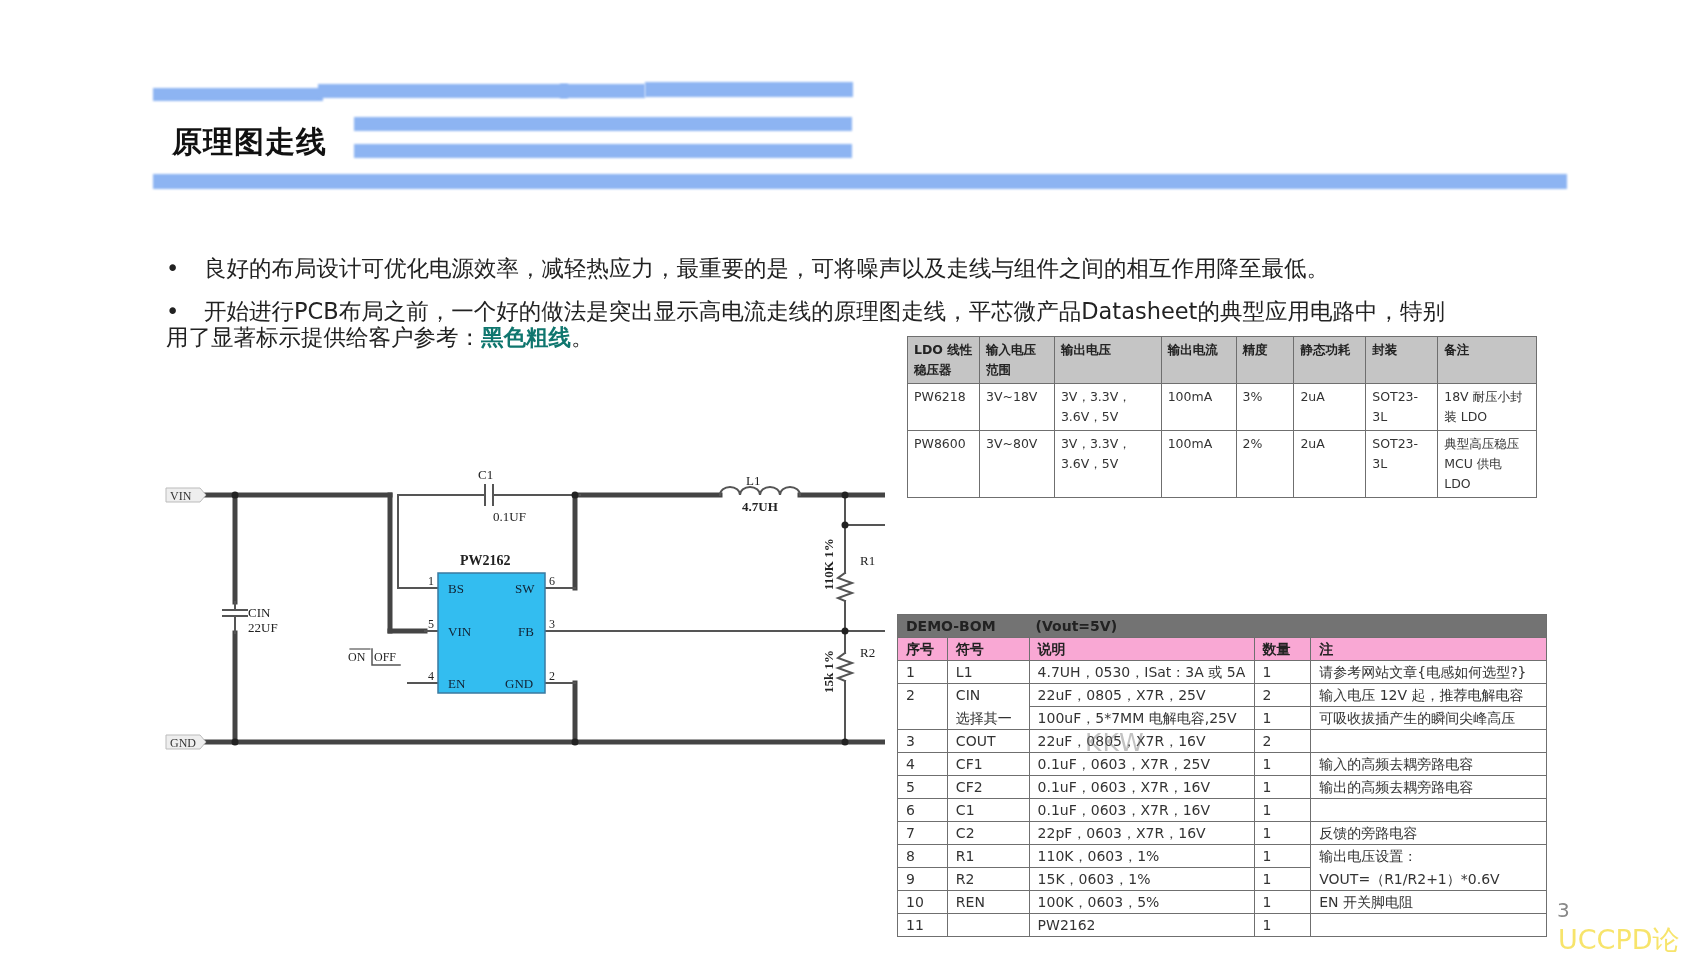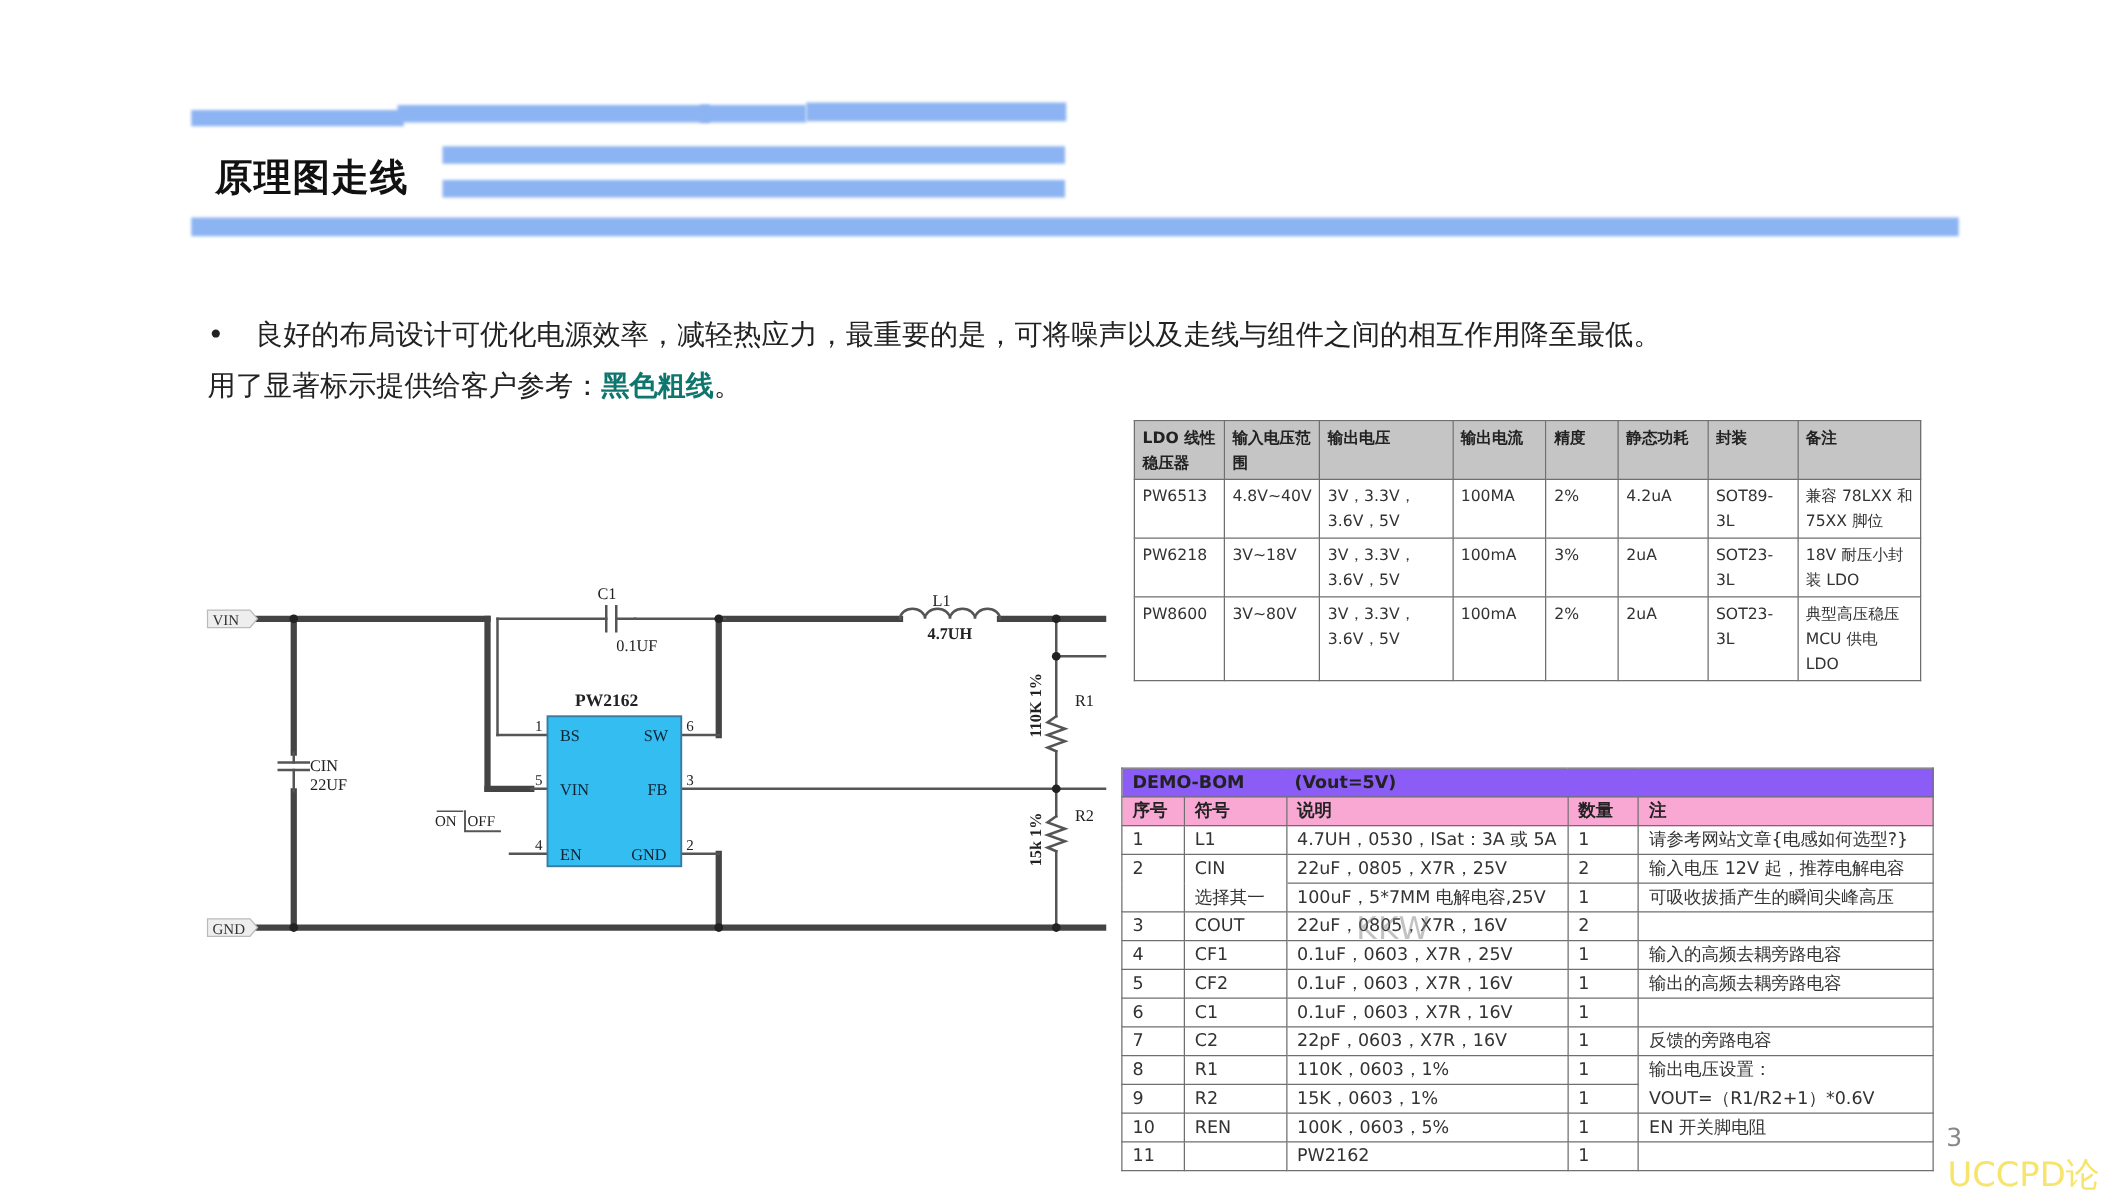--- a/index.html
+++ b/index.html
@@ -12,21 +12,21 @@
   .bold{font-weight:bold;color:#0f766e;}
   
   table{border-collapse:collapse;}
   .ldo{position:absolute;left:907px;top:336px;width:630px;font-size:12.5px;color:#333;}
   .ldo th,.ldo td{border:1px solid #6f6f6f;vertical-align:top;text-align:left;padding:3px 6px;line-height:20px;}
   .ldo th{background:#c5c5c5;font-weight:bold;color:#222;height:36px;}
   .ldo td{background:#fff;}
   
   .bom{position:absolute;left:897px;top:614px;width:650px;font-size:14px;color:#333;}
   .bom td,.bom th{border:1px solid #6f6f6f;padding:0 8px;height:22px;line-height:22px;text-align:left;white-space:nowrap;}
-  .bom .caption td{background:#8b5cf6;font-weight:bold;color:#222;}
+  .bom .caption td{background:#737373;font-weight:bold;color:#222;}
   .bom th{background:#f9a8d4;font-weight:bold;color:#222;}
   .watermark{position:absolute;left:1085px;top:728px;font-size:25px;color:rgba(120,120,120,0.45);letter-spacing:1px;}
   .pagenum{position:absolute;left:1557px;top:898px;font-size:20px;color:#888;}
   .uccpd{position:absolute;left:1558px;top:922px;font-size:27px;color:#f7e46b;}
   svg text{font-family:"Liberation Serif","DejaVu Serif",serif;}
 </style>
 </head>
 <body>
 
 <div class="band" style="left:153px;top:88px;width:170px;height:13px;"></div>
@@ -36,20 +36,21 @@
 <div class="band" style="left:354px;top:117px;width:498px;height:14px;"></div>
 <div class="band" style="left:354px;top:144px;width:498px;height:14px;"></div>
 <div class="band" style="left:153px;top:174px;width:1414px;height:15px;"></div>
 
 <div class="title">原理图走线</div>
 
 <div class="bullet" style="left:166px;top:254px;">
   <span class="dot">•</span><span>良好的布局设计可优化电源效率，减轻热应力，最重要的是，可将噪声以及走线与组件之间的相互作用降至最低。</span>
 </div>
 <div class="bullet" style="left:166px;top:297px;width:1400px;">
+  <div><span class="dot">•</span><span>开始进行PCB布局之前，一个好的做法是突出显示高电流走线的原理图走线，平芯微产品Datasheet的典型应用电路中，特别</span></div>
   <div style="margin-top:-2px;"><span>用了显著标示提供给客户参考：</span><span class="bold">黑色粗线</span><span>。</span></div>
 </div>
 
 <svg class="abs" style="left:160px;top:455px;" width="725" height="310" viewBox="0 0 725 310">
   <g fill="none" stroke="#555" stroke-linecap="square">
 
     <g stroke="#444" stroke-width="5">
       <line x1="45" y1="40" x2="230" y2="40"></line>
       <line x1="75" y1="40" x2="75" y2="147"></line>
       <line x1="75" y1="178" x2="75" y2="287"></line>
@@ -194,30 +195,20 @@
     <th>LDO 线性稳压器</th>
         <th>输入电压范围</th>
         <th>输出电压</th>
         <th>输出电流</th>
         <th>精度</th>
         <th>静态功耗</th>
         <th>封装</th>
         <th>备注</th>
   </tr>
   <tr style="height:40px">
-    <td>PW6513</td>
-        <td>4.8V~40V</td>
-        <td>3V，3.3V，3.6V，5V</td>
-        <td>100MA</td>
-        <td>2%</td>
-        <td>4.2uA</td>
-        <td>SOT89-3L</td>
-        <td>兼容 78LXX 和 75XX 脚位</td>
-  </tr>
-  <tr style="height:40px">
     <td>PW6218</td>
         <td>3V~18V</td>
         <td>3V，3.3V，3.6V，5V</td>
         <td>100mA</td>
         <td>3%</td>
         <td>2uA</td>
         <td>SOT23-3L</td>
         <td>18V 耐压小封装 LDO</td>
   </tr>
   <tr style="height:40px">

